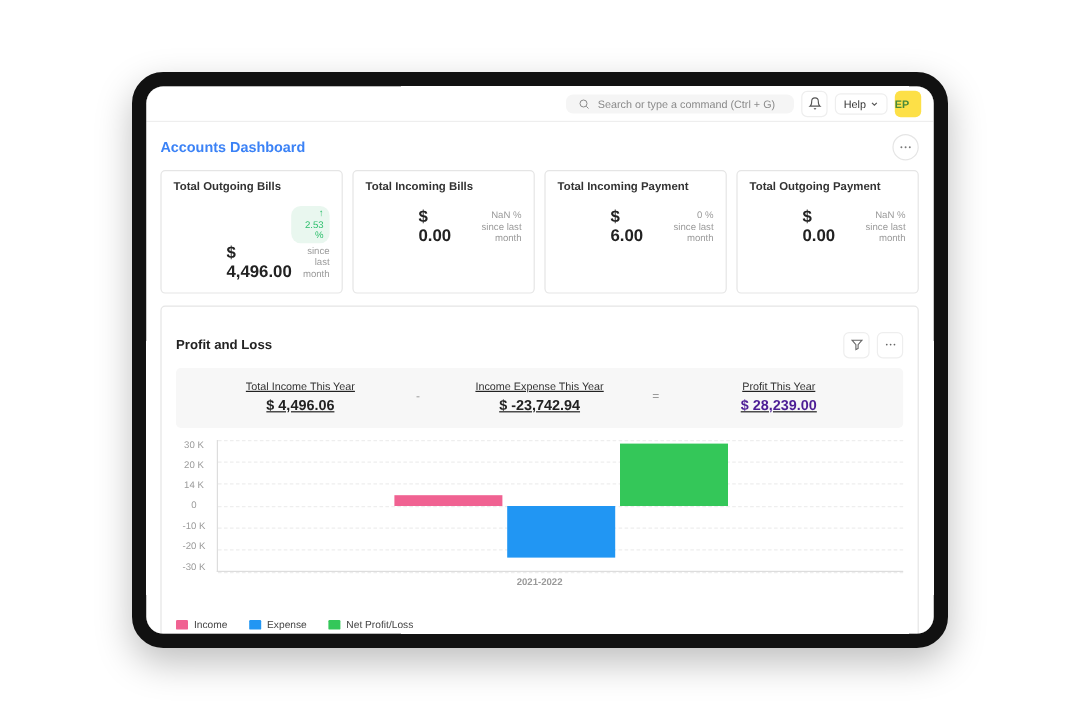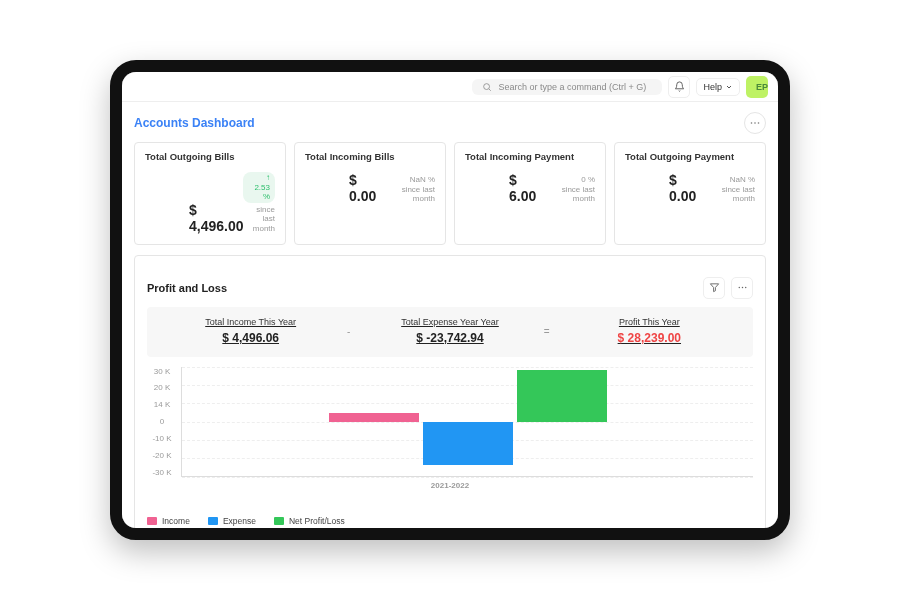--- a/index.html
+++ b/index.html
@@ -20,22 +20,22 @@
   }
   .icon-btn {
     width:22px; height:22px; display:flex; align-items:center; justify-content:center;
     border:1px solid #eee; border-radius:5px; background:#fff; color:#555; font-size:11px;
   }
   .help-btn {
     display:flex; align-items:center; gap:3px; border:1px solid #eee; border-radius:5px;
     padding:3px 6px; font-size:9px; color:#333; background:#fff;
   }
   .avatar {
-    width:22px; height:22px; border-radius:5px; background:#bef264; color:#4a8a3a;
-    display:flex; align-items:center; justify-content:flex-end; font-size:9px; font-weight:600;
+    width:22px; height:22px; border-radius:5px; background:#fde047; color:#4a8a3a;
+    display:flex; align-items:center; justify-content:flex-start; font-size:9px; font-weight:600;
   }
 
   .page { padding:10px 12px 16px; }
   .page-head { display:flex; align-items:center; justify-content:space-between; margin-bottom:8px; }
   .page-title { font-size:12px; font-weight:700; color:#3b82f6; }
   .round-btn { width:22px; height:22px; border-radius:50%; border:1px solid #e5e5e5; background:#fff;
     display:flex; align-items:center; justify-content:center; color:#777; font-size:12px; }
 
   
   .cards { display:flex; gap:8px; }
@@ -55,21 +55,21 @@
   .panel { margin-top:10px; border:1px solid #e5e5e5; border-radius:4px; padding:21px 12px 14px; }
   .panel-head { display:flex; align-items:center; justify-content:space-between; }
   .panel-title { font-size:11px; font-weight:600; }
   .panel-tools { display:flex; gap:6px; }
   .summary-row {
     display:flex; gap:8px; background:#f7f7f7; border-radius:4px; padding:10px 8px 12px; margin-top:8px;text-decoration:underline;
   }
   .summary-item { flex:1; text-align:center; position:relative; }
   .summary-label { font-size:9px; color:#333; margin-bottom:4px; }
   .summary-val { font-size:12px; font-weight:700; }
-  .summary-val.green { color:#ef4444; }
+  .summary-val.green { color:#4c1d95; }
   .op { position:absolute; right:-4px; top:50%; transform:translateY(-50%); color:#9a9a9a; font-size:10px; }
 
   
   .chart { margin-top:10px; }
   .plot { display:flex; }
   .yaxis { width:34px; display:flex; flex-direction:column; justify-content:space-between; align-items:center; color:#9a9a9a; font-size:8px; padding-right:4px; }
   .plot-area { position:relative; flex:1; height:110px; border-left:1px solid #ddd; border-bottom:1px solid #ddd; }
   .grid { position:absolute; left:0; right:0; height:0; border-top:1px dashed #eee; }
   .bar { position:absolute; width:90px; }
   .bar.income { background:#f06292; }
@@ -188,21 +188,21 @@
             </div>
           </div>
 
           <div class="summary-row">
             <div class="summary-item">
               <div class="summary-label">Total Income This Year</div>
               <div class="summary-val">$ 4,496.06</div>
               <div class="op">-</div>
             </div>
             <div class="summary-item">
-              <div class="summary-label">Total Expense Year Year</div>
+              <div class="summary-label">Income Expense This Year</div>
               <div class="summary-val">$ -23,742.94</div>
               <div class="op">=</div>
             </div>
             <div class="summary-item">
               <div class="summary-label">Profit This Year</div>
               <div class="summary-val green">$ 28,239.00</div>
             </div>
           </div>
 
           <div class="chart">

